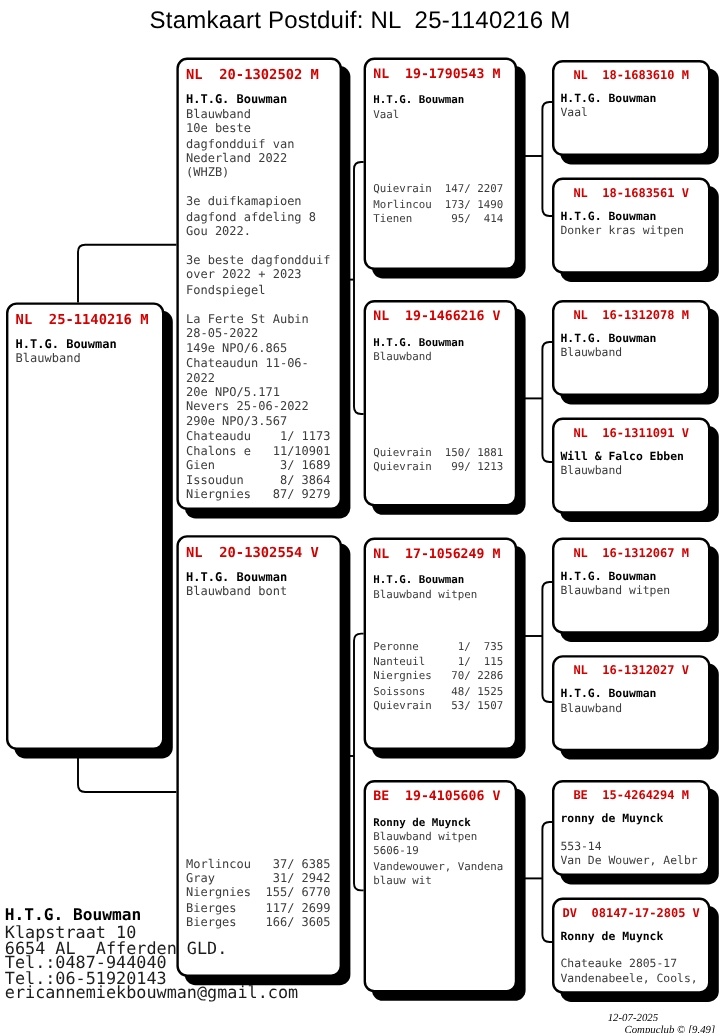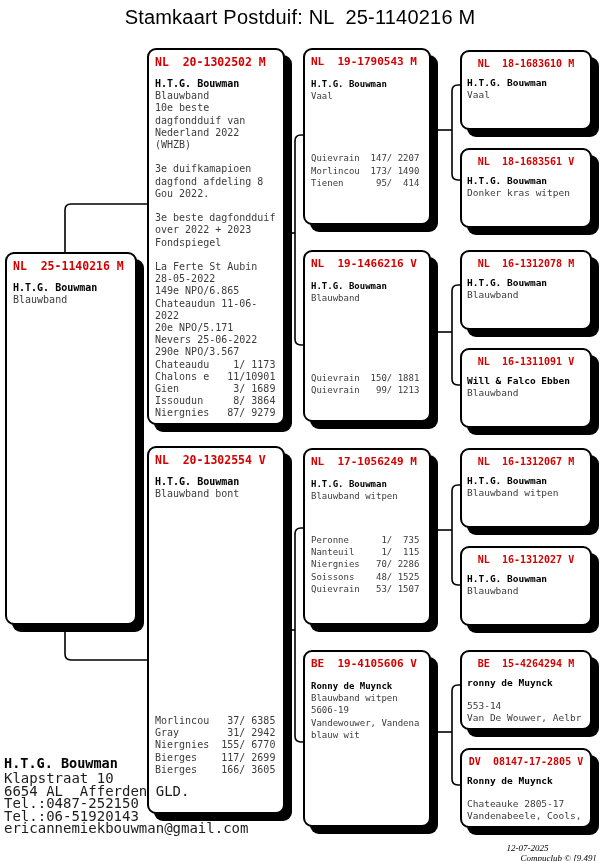--- a/index.html
+++ b/index.html
@@ -193,21 +193,21 @@
     <div class="owner">Ronny de Muynck</div>
     <div class="desc">
 Chateauke 2805-17
 Vandenabeele, Cools,</div>
   </div>
 
   <div class="owner-block">
     <div class="big-name">H.T.G. Bouwman</div>
     <div class="addr">Klapstraat 10</div>
     <div class="addr">6654 AL  Afferden GLD.</div>
-    <div class="addr">Tel.:0487-252150</div>
+    <div class="addr">Tel.:0487-944040</div>
     <div class="addr">Tel.:06-51920143</div>
     <div class="addr">ericannemiekbouwman@gmail.com</div>
   </div>
 
   <div class="footer-credit">
     <span>12-07-2025</span>
     <span>Compuclub © [9.49]</span>
     
   </div>
 

